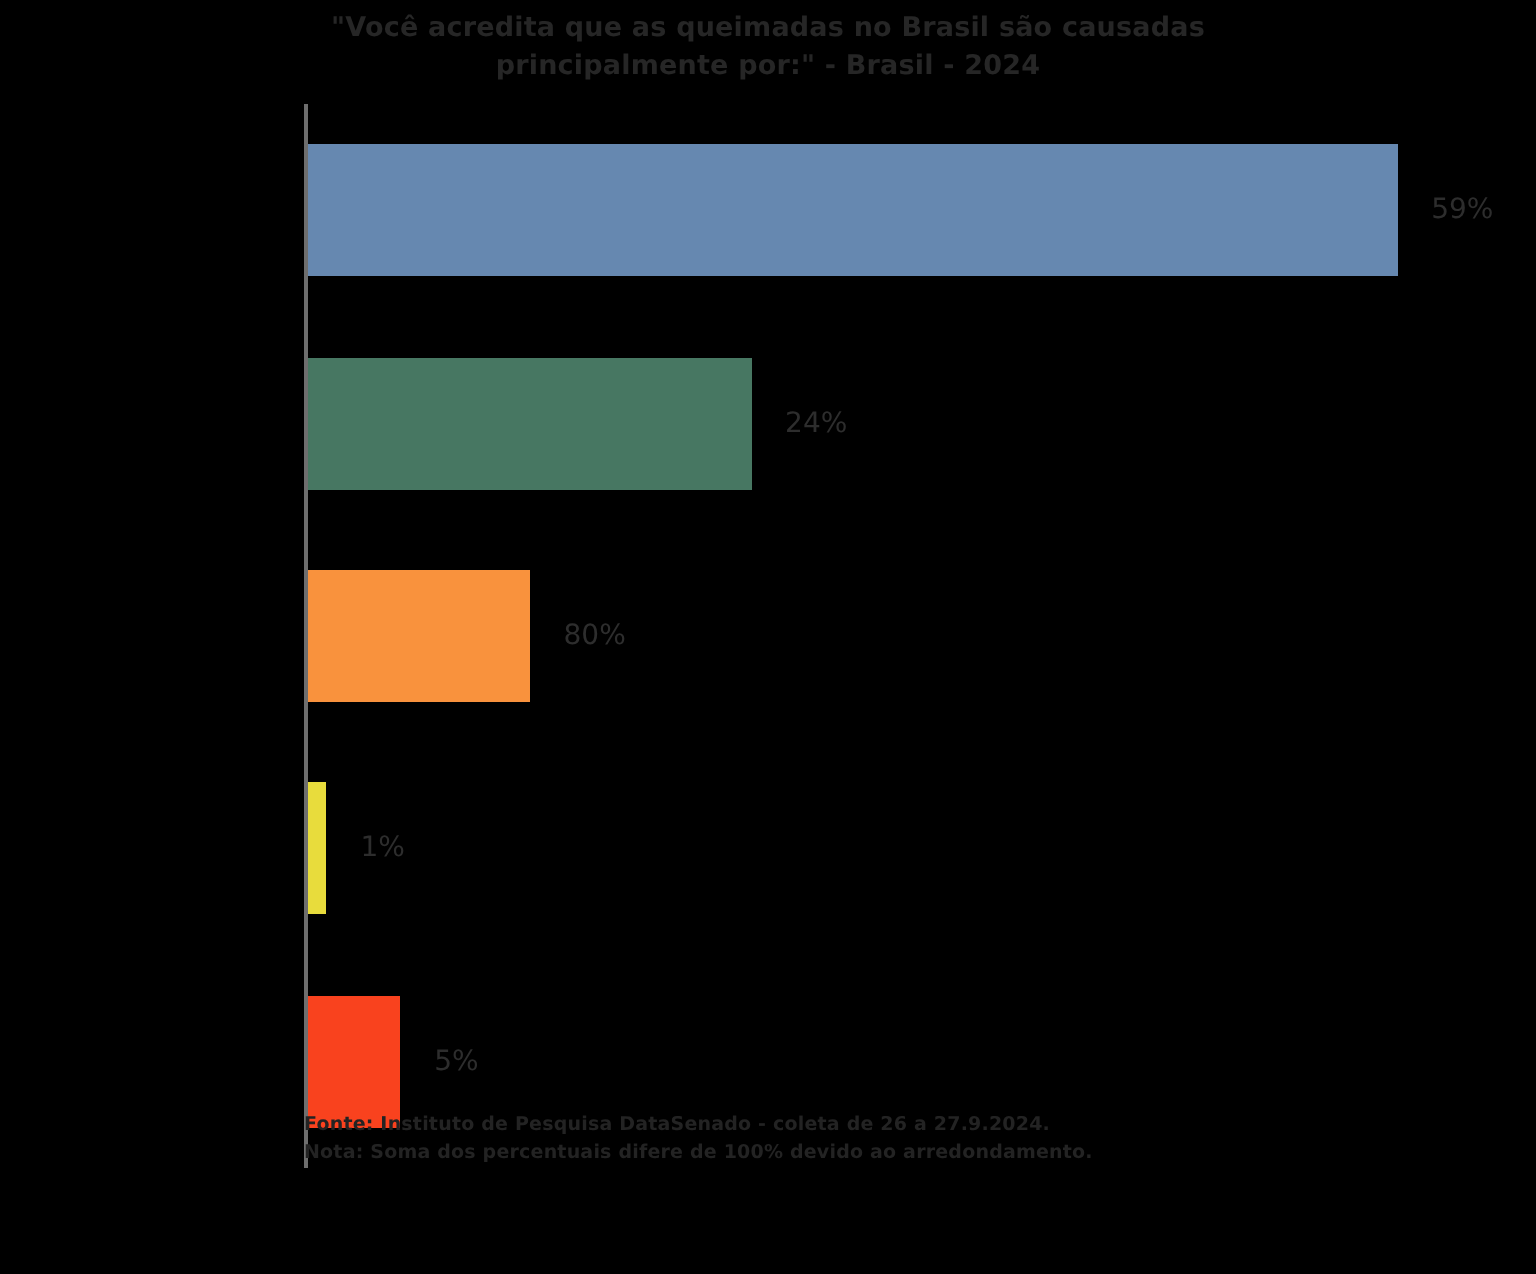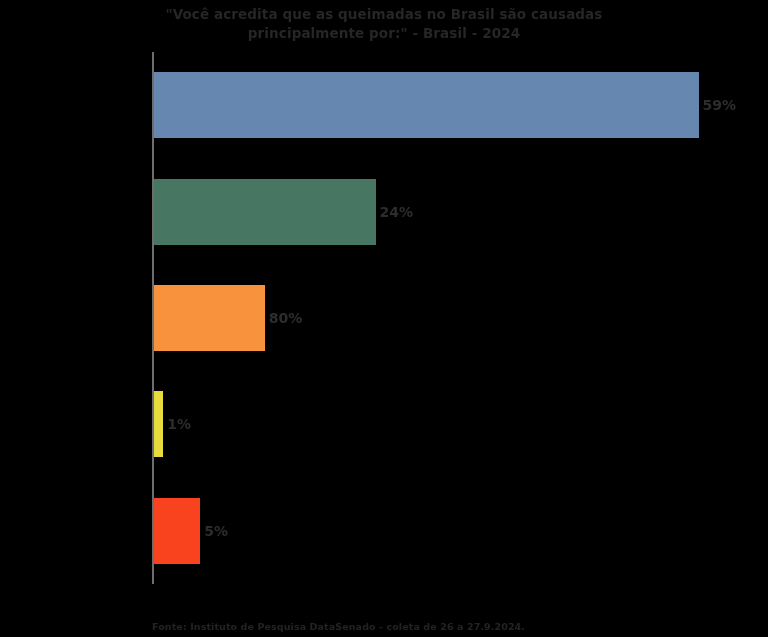--- a/index.html
+++ b/index.html
@@ -61,31 +61,31 @@
     position: absolute;
     left: 2px;
     top: 0;
     height: 100%;
   }
   .bar-value {
     position: absolute;
     top: 50%;
     transform: translateY(-50%);
     font-size: 14px;
-    font-weight: bold;
+    font-weight: normal;
     color: #2d2d2d;
     white-space: nowrap;
-    padding-left: 4px;
+    padding-left: 17px;
   }
 
   
   #footnotes {
     position: absolute;
     left: 152px;
-    top: 620px;
+    top: 556px;
     font-size: 9.5px;
     font-weight: bold;
     line-height: 13.5px;
     color: #232323;
     letter-spacing: 0.1px;
   }
   .footnote-line { display: block; white-space: nowrap; }
 </style>
 </head>
 <body>
@@ -119,15 +119,16 @@
         <div class="bar-row" style="top: 445.816px; height: 65.968px; width: 600px;">
           <div class="bar" title="Não sei/Prefiro não responder: 5%" style="width: 46.1538px; background: rgb(249, 66, 30);"></div>
           <div class="bar-value" style="left: 48.1538px;">5%</div>
         </div>
       </div>
     <div id="ticks-container"></div>
   </div>
 
   <div id="footnotes">
     <span class="footnote-line">Fonte: Instituto de Pesquisa DataSenado - coleta de 26 a 27.9.2024.</span>
+    <span class="footnote-line">Nota: Soma dos percentuais difere de 100% devido ao arredondamento.</span>
   </div>
 
 </div>
 
 </body></html>

